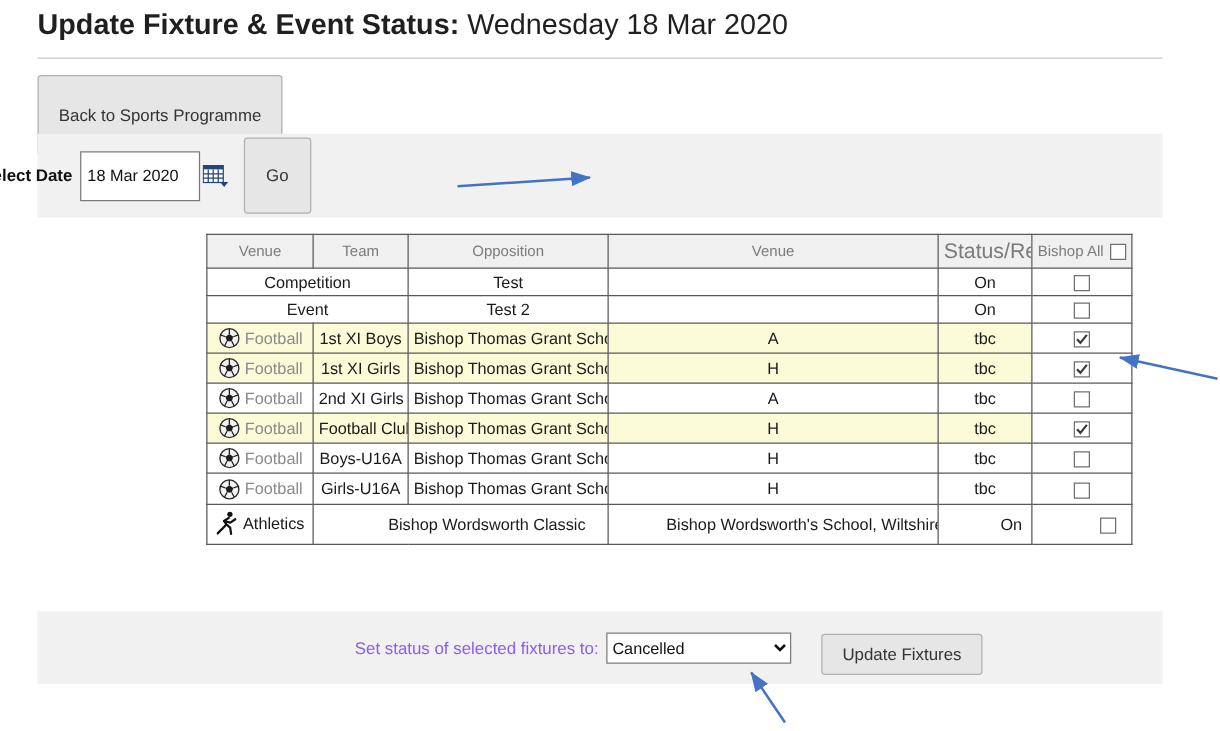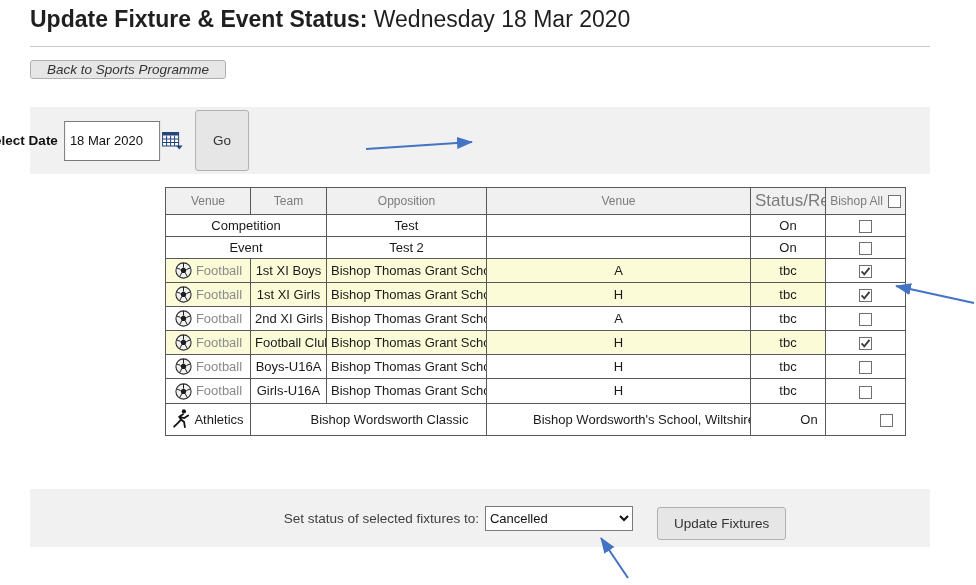--- a/index.html
+++ b/index.html
@@ -7,31 +7,31 @@
   body { width:976px; height:585px; font-family:"Liberation Sans", sans-serif; }
   .page { position:relative; width:976px; height:585px; background:#fff; overflow:hidden; }
 
   .page-title { position:absolute; left:30px; top:6px; font-size:23px; color:#1f1f1f; white-space:nowrap; }
   .page-title .pfx { font-weight:600; }
   .page-title .dt  { font-weight:400; }
   .title-rule { position:absolute; left:30px; top:46px; width:900px; height:1px; background:#c9c9c9; }
 
   .btn { display:inline-block; background:#e6e6e6; border:1px solid #b0b0b0; border-radius:3px;
          color:#333; font-size:13.5px; font-family:inherit; cursor:pointer; }
-  .back-btn { position:absolute; left:30px; top:60px; padding:1px 16px;font-style:italic; }
+  .back-btn { position:absolute; left:30px; top:60px; padding:24px 16px; }
 
   .panel { position:absolute; left:30px; width:900px; background:#f1f1f1; display:flex; align-items:center; }
   .panel-date   { top:107px; height:67px; }
   .panel-status { top:489px; height:58px; }
   .date-group, .status-group { display:flex; align-items:center; margin:0 auto; }
   .date-group { margin-left:calc(50% - 12px); transform:translateX(-50%); margin-left:0; padding-left:174px; }
   .status-group { padding-left:110px; }
 
   .field-label { font-size:13.5px; font-weight:700; color:#111; margin-right:6px; white-space:nowrap; }
-  .plain-label { font-size:13.5px; color:#404040; margin-right:6px; white-space:nowrap; }
+  .plain-label { font-size:13.5px; color:#8b5cf6; margin-right:6px; white-space:nowrap; }
 
   .date-input { width:96px; height:40px; border:1px solid #7a7a7a; font-size:13px; font-family:inherit;
                 padding:2px 5px; background:#fff; color:#111; }
   .cal-icon { margin-left:2px; margin-right:12px; display:inline-flex; }
   .go-btn { padding:22px 17px; }
 
   .status-select { width:148px; height:25px; border:1px solid #7a7a7a; background:#fff; font-size:13px;
                    font-family:inherit; color:#111; margin-right:24px; }
   .update-btn { padding:8px 16px;margin-top:11px; }
 

